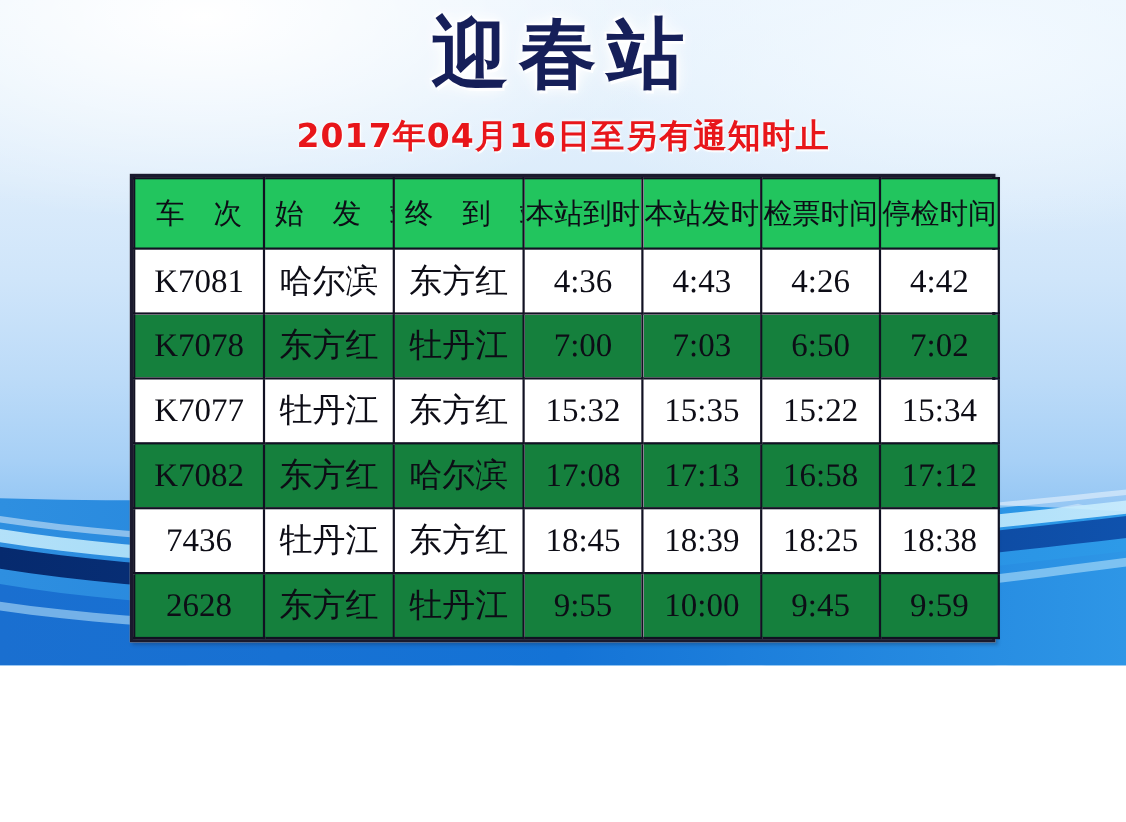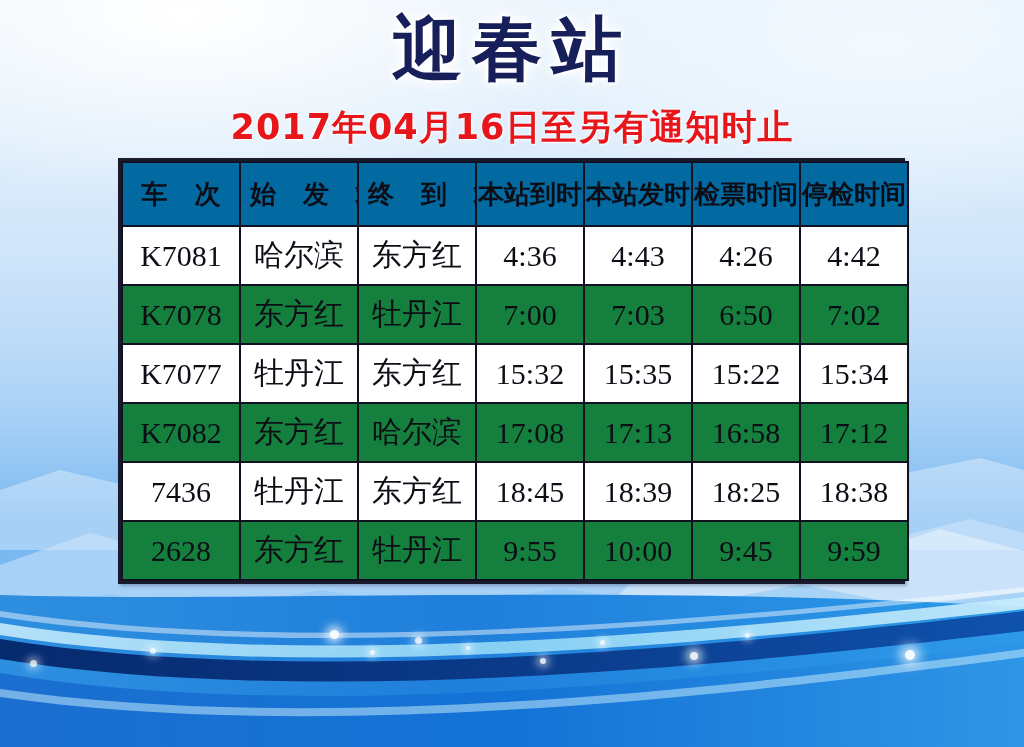--- a/index.html
+++ b/index.html
@@ -3,21 +3,21 @@
 <meta charset="utf-8">
 <style>
   html,body{margin:0;padding:0;}
   body{
     width:1024px;height:747px;overflow:hidden;position:relative;
     font-family:"Liberation Serif","DejaVu Serif",serif;
     background:#ffffff;
   }
 
   
-  #stage{position:absolute;inset:0;width:1024px;height:747px;overflow:hidden;}
+  #stage{position:absolute;inset:0;width:1024px;height:605px;overflow:hidden;}
 
   .bg-sky{
     position:absolute;left:0;top:0;width:1024px;height:747px;
     background:
       radial-gradient(ellipse 700px 300px at 18% 2%, #ffffff 0%, rgba(255,255,255,0) 62%),
       radial-gradient(ellipse 600px 260px at 86% 6%, #f2f9ff 0%, rgba(242,249,255,0) 66%),
       linear-gradient(180deg,
         #eaf4fd 0%,
         #e4f1fc 10%,
         #dcecfb 22%,
@@ -46,21 +46,21 @@
     font-size:70px;font-weight:bold;letter-spacing:10px;
     color:#161f59;line-height:1.0;
     text-shadow:
       0 0 6px #ffffff, 0 0 12px #ffffff, 0 0 18px #ffffff,
       2px 2px 0 rgba(255,255,255,.9), -2px -2px 0 rgba(255,255,255,.9);
     white-space:nowrap;
   }
   .subtitle{
     position:absolute;left:0;top:110px;width:1024px;text-align:center;
     font-family:"DejaVu Sans","Liberation Sans",sans-serif;
-    font-size:35px;font-weight:bold;letter-spacing:1px;
+    font-size:30px;font-weight:bold;letter-spacing:1px;
     color:#e8161a;line-height:1.0;white-space:nowrap;
     text-shadow:0 0 4px rgba(255,255,255,.95),1px 1px 0 rgba(255,255,255,.8);
   }
 
   
   .table-wrap{
     position:absolute;left:118px;top:158px;width:787px;
     border:3px solid #1a1a2e;
     box-sizing:border-box;
     box-shadow:2px 2px 3px rgba(20,40,70,.30);
@@ -70,23 +70,23 @@
   th,td{
     border:2px solid #111122;
     text-align:center;
     color:#0d0d16;
     padding:0;
     height:57px;
     white-space:nowrap;
     overflow:hidden;
   }
   thead th{
-    background:#0369a1;
+    background:#22c55e;
     font-family:"DejaVu Sans","Liberation Sans",sans-serif;
-    font-weight:bold;
+    font-weight:normal;
     font-size:26px;
     height:62px;
   }
   th.sp{letter-spacing:9px;text-indent:9px;}
   tbody td{
     background:#ffffff;
     font-family:"Liberation Serif","DejaVu Serif",serif;
     font-size:30px;
   }
   tbody tr.alt td{background:#15803d;}

